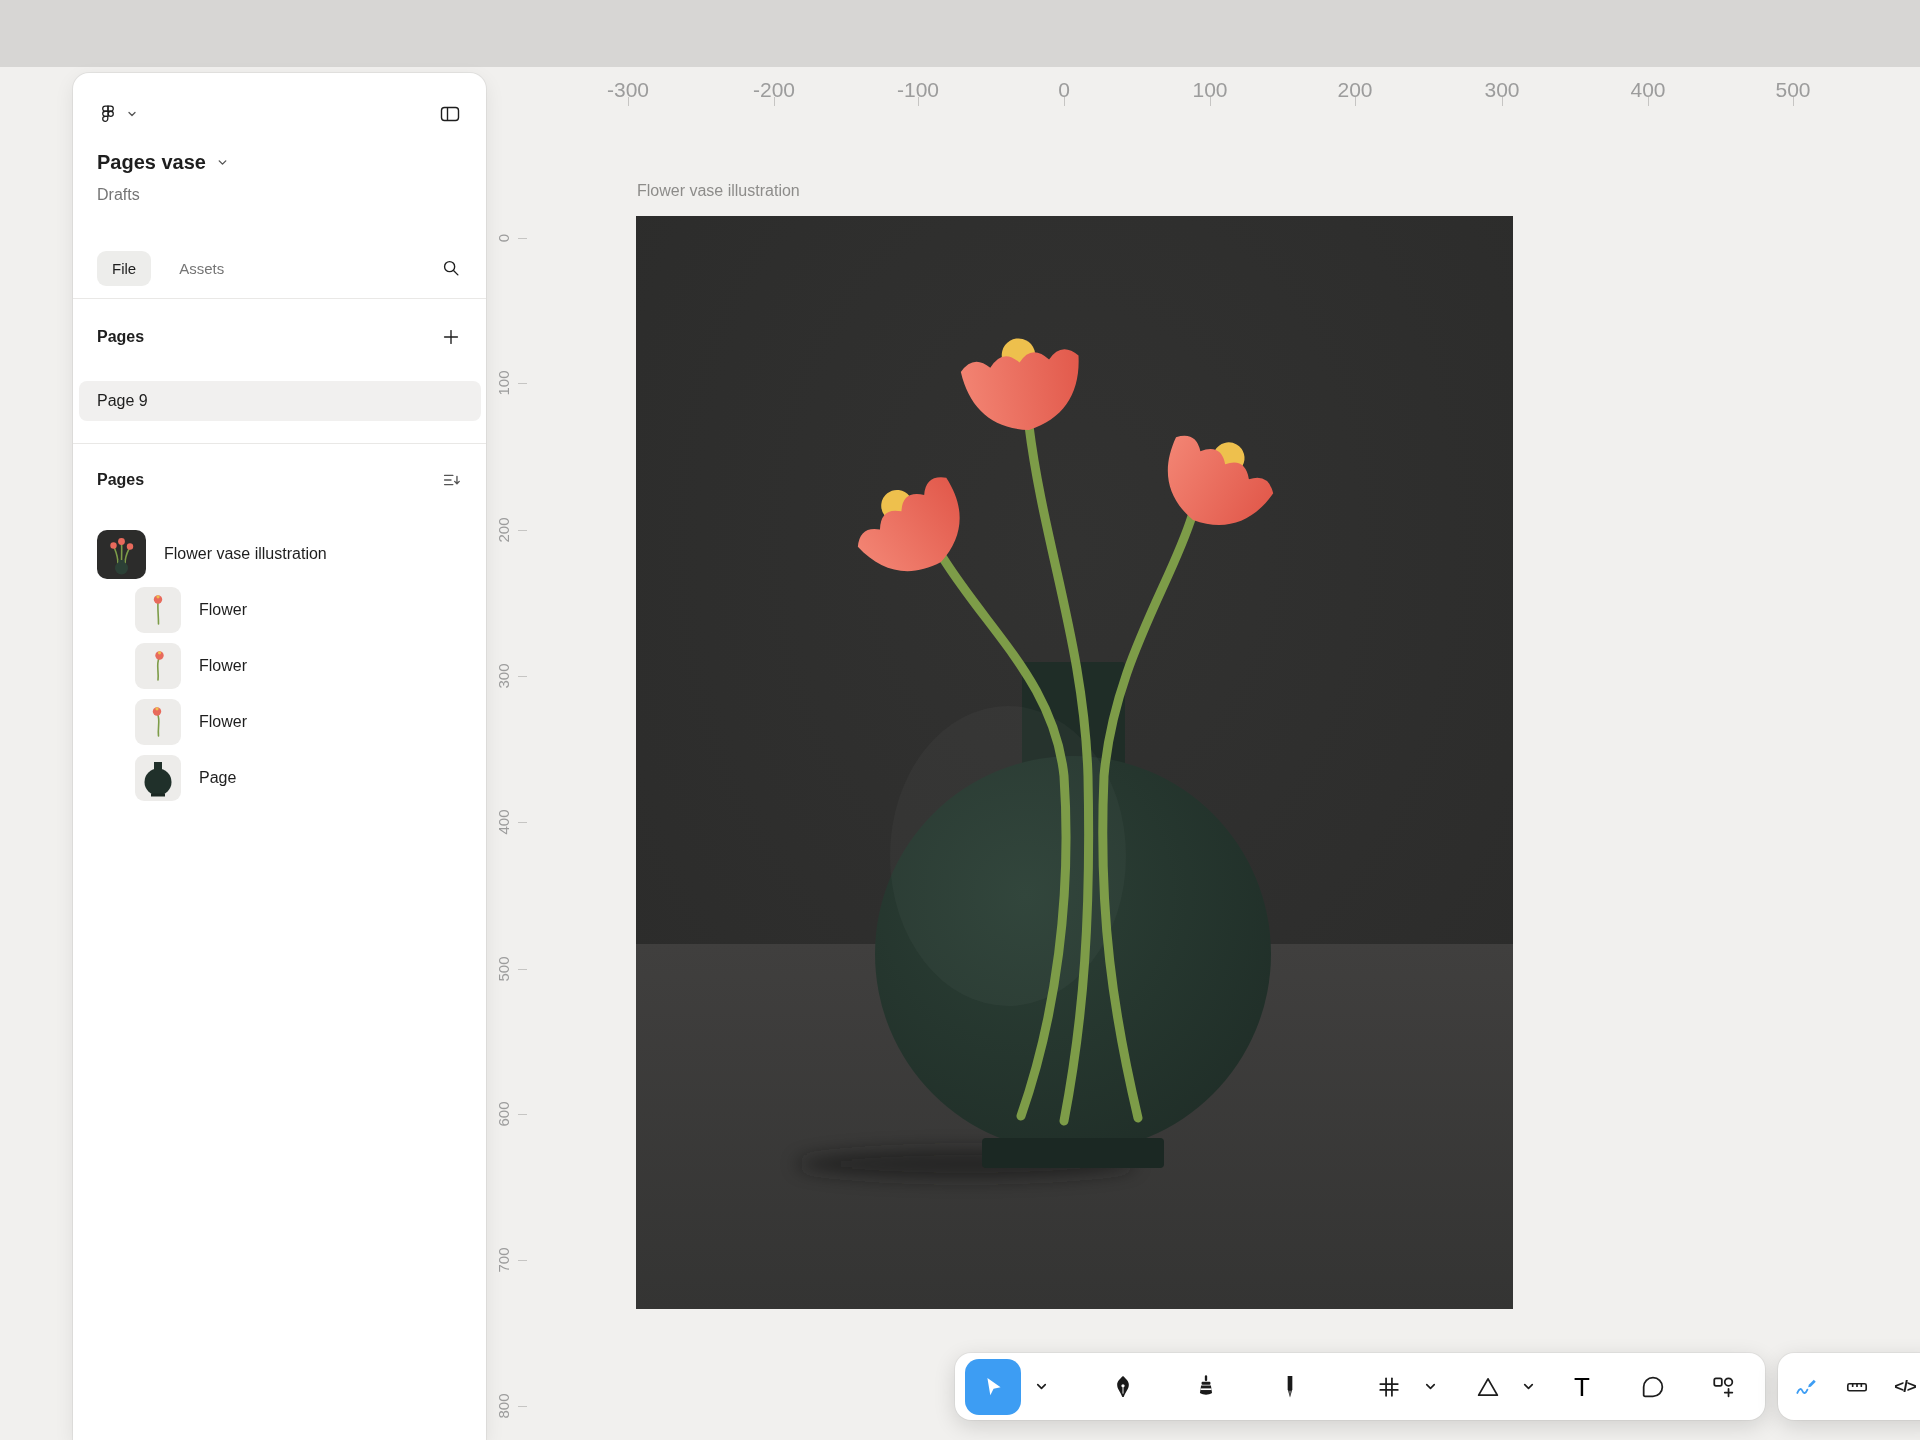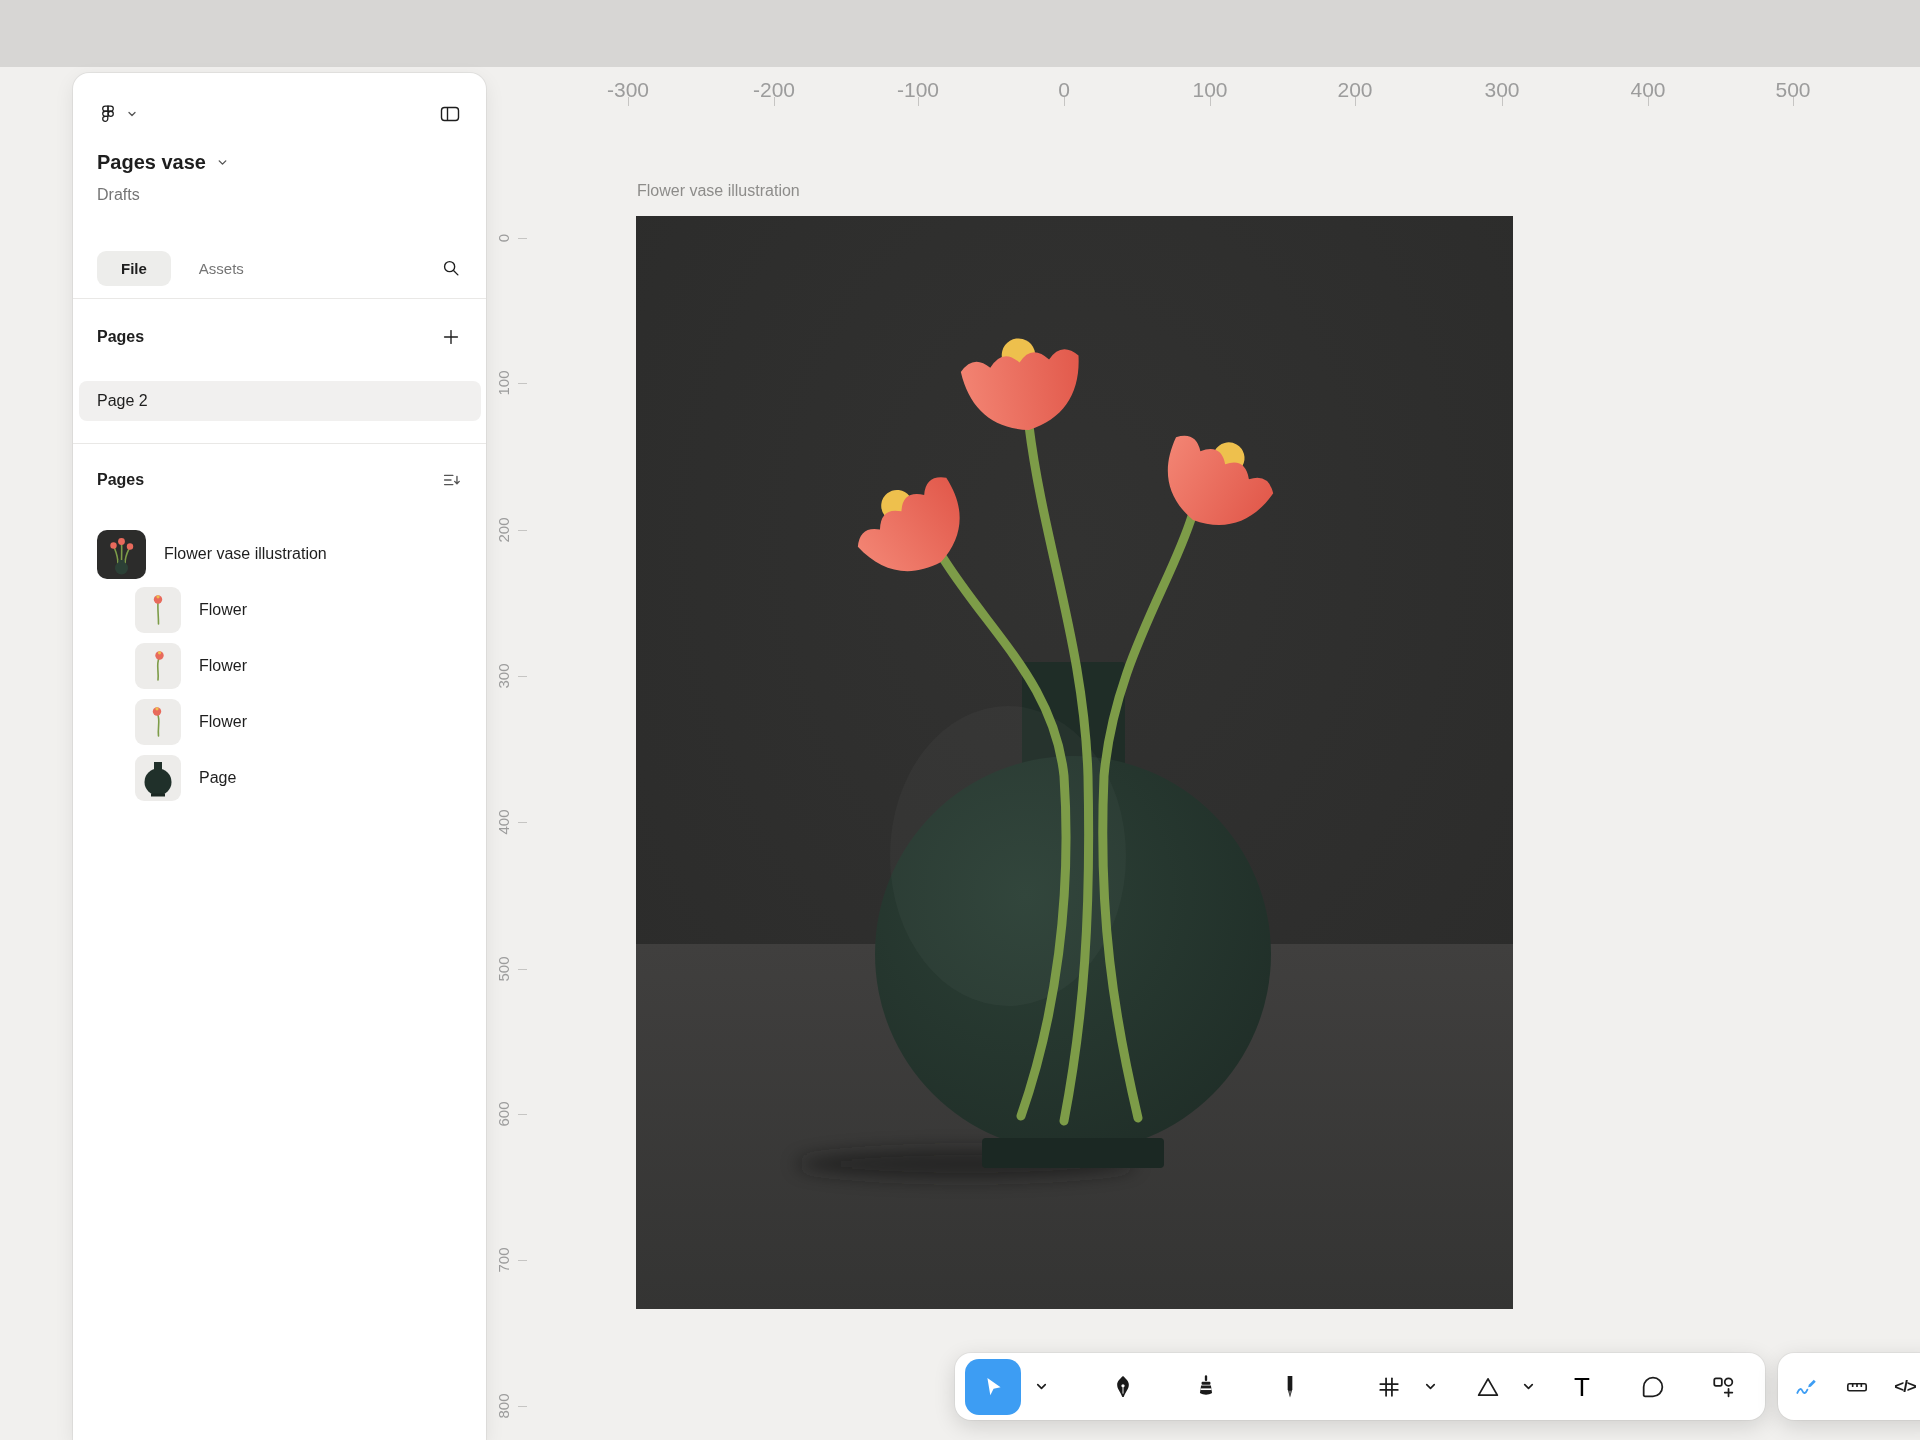--- a/index.html
+++ b/index.html
@@ -34,21 +34,21 @@
     border-radius:16px 16px 0 0;box-shadow:0 0 0 1px rgba(0,0,0,.05),0 6px 20px rgba(0,0,0,.08)}
   .sb-inner{padding:28px 24px 0}
   .sb-row1{display:flex;align-items:center;height:26px}
   .logo-wrap{display:flex;align-items:center;gap:7px;cursor:pointer}
   .panel-toggle{margin-left:auto;cursor:pointer;display:flex}
   .sb-title{margin-top:24px;display:flex;align-items:center;gap:10px;font-size:20px;font-weight:700}
   .sb-title .tchev{display:flex;cursor:pointer;color:#555}
   .sb-drafts{margin-top:12px;font-size:16px;color:var(--muted);cursor:pointer}
   .sb-tabs{margin-top:42px;height:44px;display:flex;align-items:center}
   .tab{font-size:15px;color:var(--muted);cursor:pointer}
-  .tab.pill{background:var(--pill);color:var(--text);font-weight:700;padding:9px 24px;border-radius:9px}
+  .tab.pill{background:var(--pill);color:var(--text);font-weight:400;padding:9px 15px;border-radius:9px}
   .tab + .tab{margin-left:28px}
   .sb-search{margin-left:auto;display:flex;cursor:pointer}
   .sb-div{border-top:1px solid var(--divider);margin:8px -24px 0}
   .sb-sect{margin-top:26px;height:24px;display:flex;align-items:center}
   .sect-h{font-size:16px;font-weight:600}
   .sect-icon{margin-left:auto;display:flex;cursor:pointer}
   .page-row{margin:32px -19px 0 -18px;height:40px;display:flex;align-items:center;
     padding-left:18px;background:var(--row-selected);border-radius:8px;font-size:16px;font-weight:500;cursor:pointer}
   .div2{margin-top:22px}
   .sect-layers{margin-top:24px}
@@ -219,21 +219,21 @@
       <span class="sect-h">Pages</span>
       <span class="sect-icon">
         <svg width="22" height="22" viewBox="0 0 24 24" fill="none" stroke="#1e1e1e" stroke-width="1.5" stroke-linecap="round">
             <line x1="12" y1="5" x2="12" y2="19"></line>
             <line x1="5" y1="12" x2="19" y2="12"></line>
           </svg>
       </span>
     </div>
 
     <div class="page-row">
-      <span>Page 2</span>
+      <span>Page 9</span>
     </div>
 
     <div class="sb-div div2"></div>
 
     <div class="sb-sect sect-layers">
       <span class="sect-h">Pages</span>
       <span class="sect-icon">
         <svg width="22" height="22" viewBox="0 0 24 24" fill="none" stroke="#555" stroke-width="1.5" stroke-linecap="round" stroke-linejoin="round">
             <path d="M5 7h9M5 12h7M5 17h9"></path>
             <path d="M18.5 8v8M16 13.5l2.5 2.5 2.5-2.5"></path>

